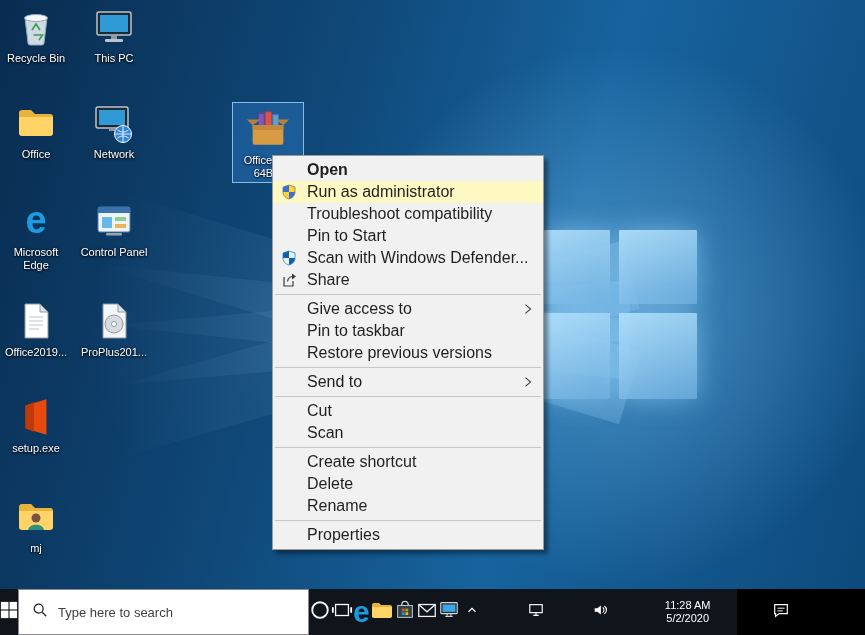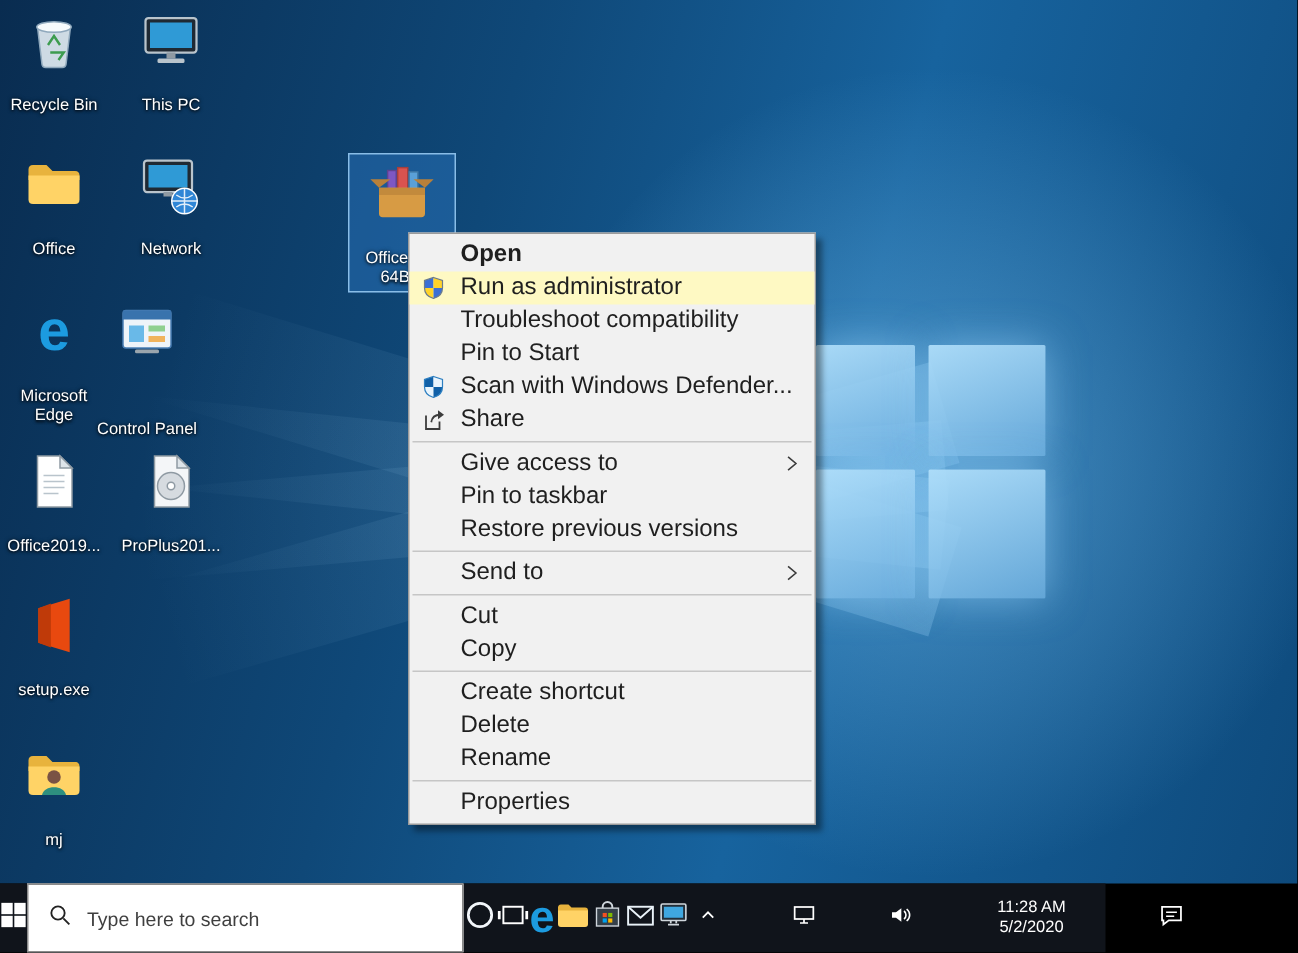--- a/index.html
+++ b/index.html
@@ -37,21 +37,21 @@
     border-radius:1px;
   }
 
   
   .icon-cell {
     position:absolute; width:72px; display:flex; flex-direction:column; align-items:center;
     cursor:default;
   }
   .icon-art { width:46px; height:46px; display:flex; align-items:center; justify-content:center; }
   .icon-label {
-    margin-top:14px; font-size:11px; line-height:13px; color:#fff; text-align:center;
+    margin-top:2px; font-size:11px; line-height:13px; color:#fff; text-align:center;
     text-shadow:0 1px 2px rgba(0,0,0,.95), 0 0 3px rgba(0,0,0,.6);
     max-width:72px;
   }
   .icon-cell.selected {
     background:rgba(45,120,195,.45);
     border:1px solid rgba(150,200,240,.9);
     padding:3px 0 2px 0;
   }
   .icon-cell.selected .icon-label { width:50px; word-break:break-all; }
 
@@ -156,21 +156,21 @@
 
     <div class="icon-cell" style="left:0px; top:198px;">
       <div class="icon-art">
         <svg viewBox="0 0 44 44" width="44" height="44">
           <text x="22" y="34" text-anchor="middle" font-size="38" font-weight="bold" fill="#1c9be0" font-family="Liberation Sans, sans-serif">e</text>
         </svg>
       </div>
       <div class="icon-label">Microsoft Edge</div>
     </div>
 
-    <div class="icon-cell" style="left:62px; top:198px;gap:22px;">
+    <div class="icon-cell" style="left:78px; top:198px;">
       <div class="icon-art">
         <svg viewBox="0 0 44 44" width="44" height="44">
           <rect x="6" y="8" width="32" height="25" rx="2" fill="#eef4f9" stroke="#4a7fb5"></rect>
           <rect x="6" y="8" width="32" height="6" fill="#3973ad"></rect>
           <rect x="10" y="18" width="10" height="11" fill="#69b9e8"></rect>
           <rect x="23" y="18" width="11" height="4" fill="#8fd08f"></rect>
           <rect x="23" y="25" width="11" height="4" fill="#f0b35c"></rect>
           <rect x="14" y="34" width="16" height="2.5" rx="1" fill="#9aa5ad"></rect>
         </svg>
       </div>
@@ -332,21 +332,21 @@
         </span>
       </div>
 
       <div class="sep"></div>
 
       <div class="mi">
         <span>Cut</span>
       </div>
 
       <div class="mi">
-        <span>Copy</span>
+        <span>Scan</span>
       </div>
 
       <div class="sep"></div>
 
       <div class="mi">
         <span>Create shortcut</span>
       </div>
 
       <div class="mi">
         <span>Delete</span>

